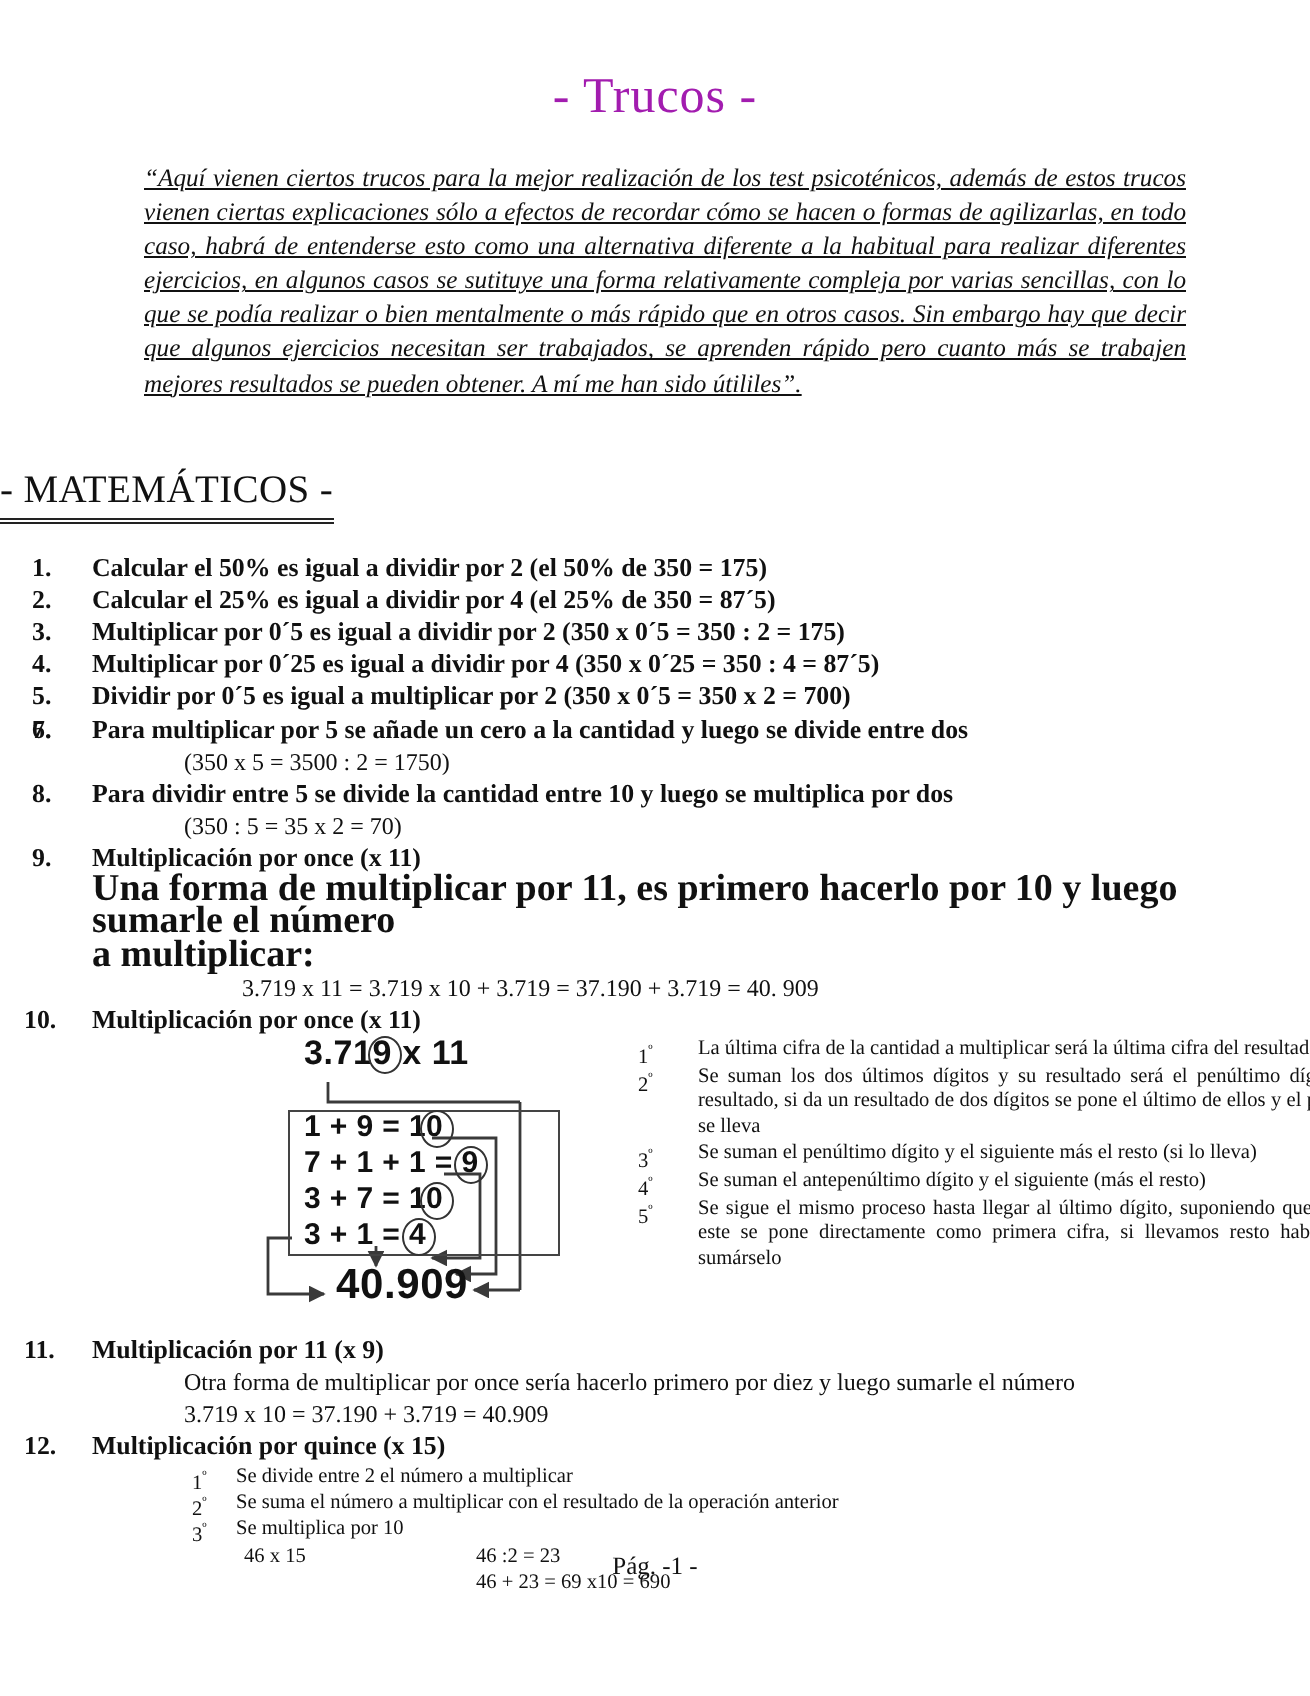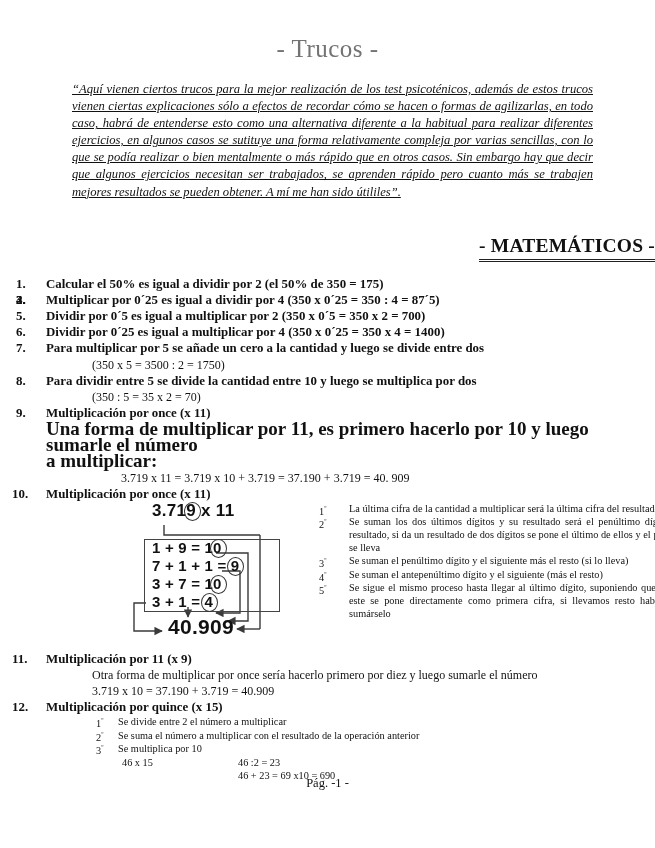--- a/index.html
+++ b/index.html
@@ -19,44 +19,44 @@
     position: relative;
     width: 655px;
     height: 848px;
     padding: 0;
   }
 
   
   .doc-title {
     text-align: center;
     font-size: 25px;
-    color: #737373;
+    color: #a21caf;
     letter-spacing: 0.5px;
     margin: 0;
     padding-top: 35px;
     font-weight: normal;
   }
 
   
   .intro {
     margin: 18px 62px 0 72px;
     font-style: italic;
     font-size: 12.6px;
     line-height: 17.1px;
     text-align: justify;
     text-justify: inter-word;
     text-decoration: underline;
   }
 
   
   .section-heading {
-    text-align: right;
+    text-align: left;
     font-size: 19.5px;
     margin: 34px 0 0 0;
-    font-weight: bold;
+    font-weight: normal;
     letter-spacing: 0.2px;
   }
   .section-heading .ul-wrap {
     display: inline-block;
     border-bottom: 1px solid #222;
     padding-bottom: 1px;
   }
   .section-heading .ul-wrap .inner {
     display: block;
     border-bottom: 1px solid #222;
@@ -266,35 +266,36 @@
   </h2>
 
   <ol class="main-list">
 
     <li>
       <span class="num">1.</span>
       <span>Calcular el 50% es igual a dividir por 2  (el 50% de 350 = 175)</span>
     </li>
     <li>
       <span class="num">2.</span>
+      <span>Calcular el 25% es igual a dividir por 4  (el 25% de 350 = 87´5)</span>
     </li>
     <li>
       <span class="num">3.</span>
+      <span>Multiplicar por 0´5 es igual a dividir por 2  (350 x 0´5 = 350 : 2 = 175)</span>
     </li>
     <li>
       <span class="num">4.</span>
       <span>Multiplicar por 0´25 es igual a dividir por 4  (350 x 0´25 = 350 : 4 = 87´5)</span>
     </li>
     <li>
       <span class="num">5.</span>
       <span>Dividir por 0´5 es igual a multiplicar por 2  (350 x 0´5 = 350 x 2 = 700)</span>
     </li>
     <li>
       <span class="num">6.</span>
-      <span>Dividir por 0´25 es igual a multiplicar por 4  (350 x 0´25 = 350 x 4 = 1400)</span>
     </li>
 
     <li>
       <span class="num">7.</span>
       <span>Para multiplicar por 5 se añade un cero a la cantidad y luego se divide entre dos</span>
       <div class="sub-line">(350 x 5 = 3500 : 2 = 1750)</div>
     </li>
 
     <li>
       <span class="num">8.</span>

